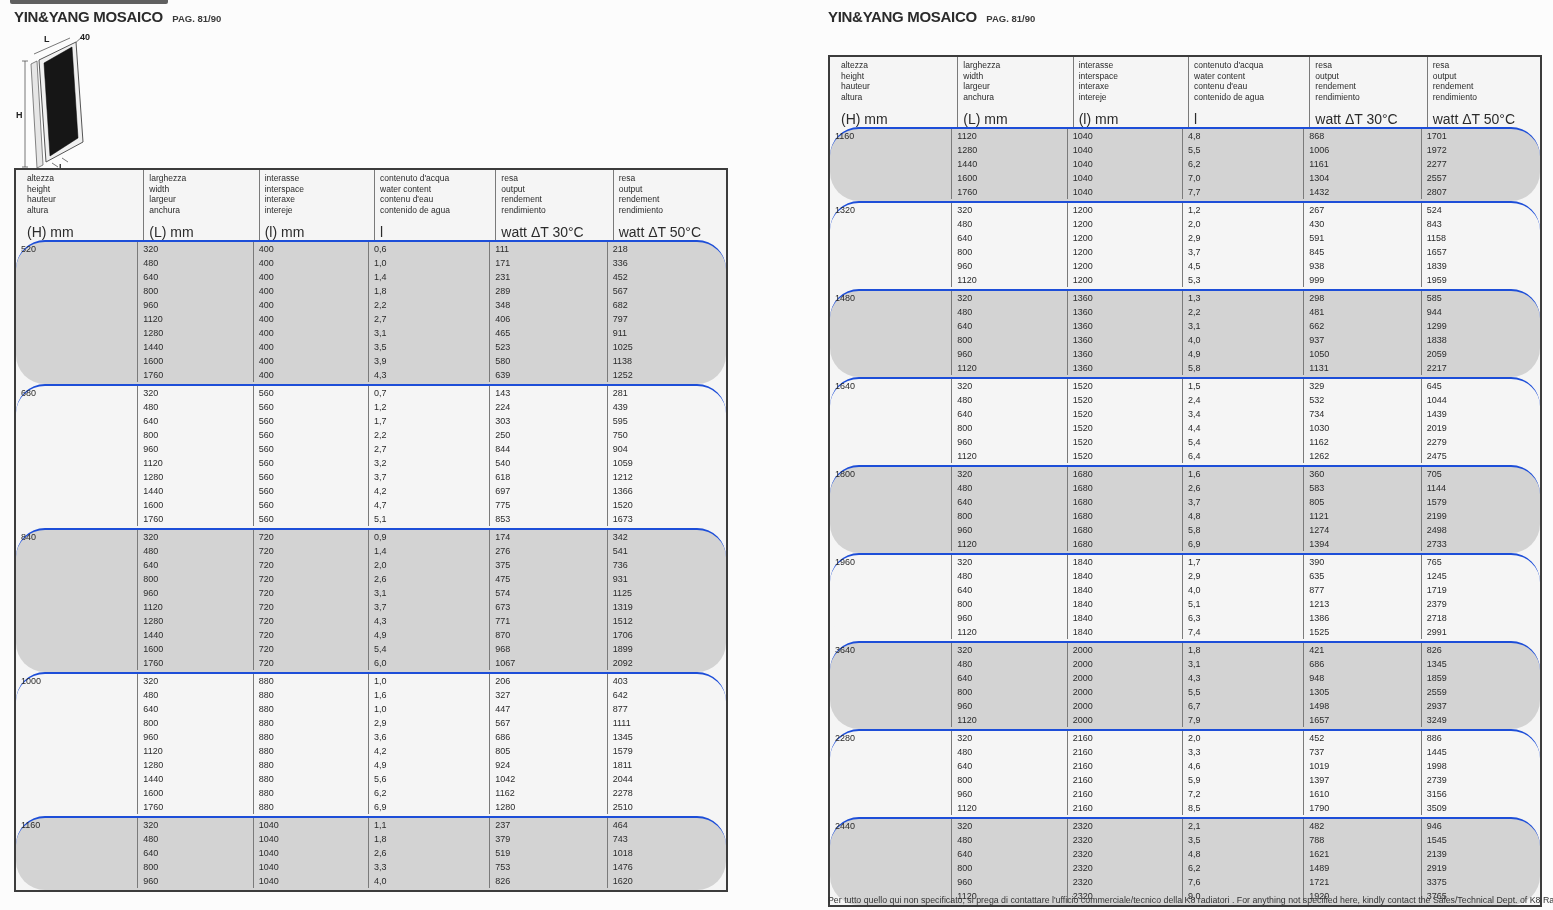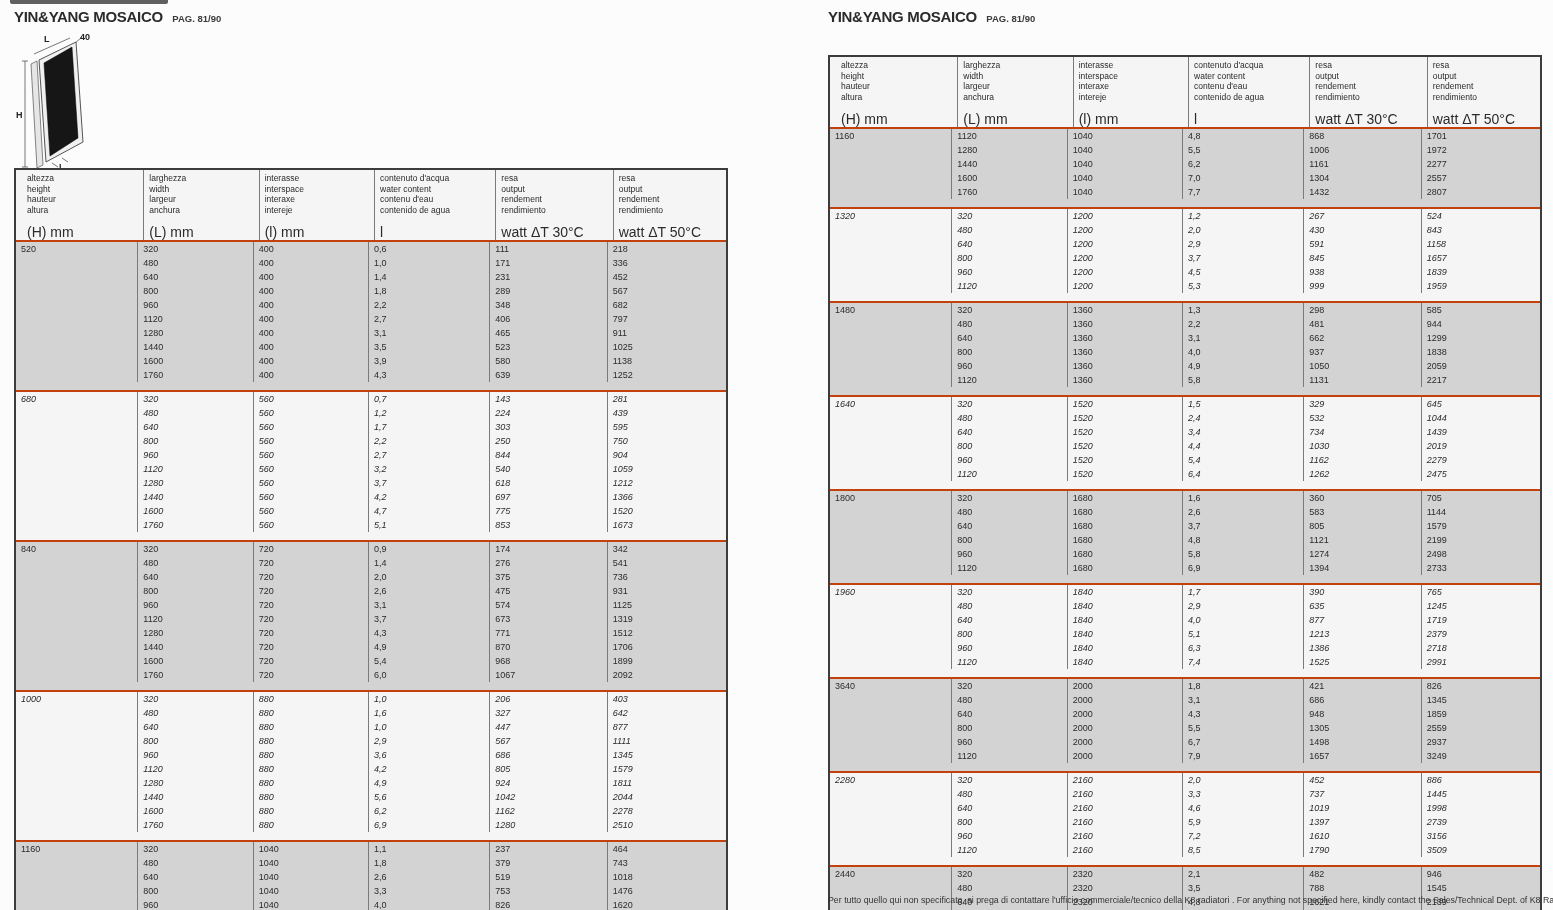--- a/index.html
+++ b/index.html
@@ -35,23 +35,23 @@
   }
   .thead { height:70px; background:#f5f5f5; }
   .th {
     display:flex; flex-direction:column; justify-content:space-between;
     padding:3px 0 3px 5px; border-left:1px solid #7a7a7a;
     font-size:8.5px; line-height:10.5px;margin-left:6px;
   }
   .th:first-child { border-left:none; }
   .unit { font-size:14px; }
 
-  .tgroup { border-top:2px solid #c2410c; padding-bottom:8px; }
+  .tgroup { border-top:2px solid #1d4ed8; padding-bottom:2px;border-radius:29px; }
   .tgroup.shaded { background:#d3d3d3; }
-  .tgroup.plain  { background:#f5f5f5;font-style:italic; }
+  .tgroup.plain  { background:#f5f5f5; }
 
   .trow { height:14px; }
   .td {
     font-size:9px; line-height:14px; padding-left:5px;
     border-left:1px solid #7a7a7a; overflow:hidden; white-space:nowrap;
   }
   .td:first-child { border-left:none; }
 
   .footnote {
     position:absolute; top:887px; left:0; width:714px;

